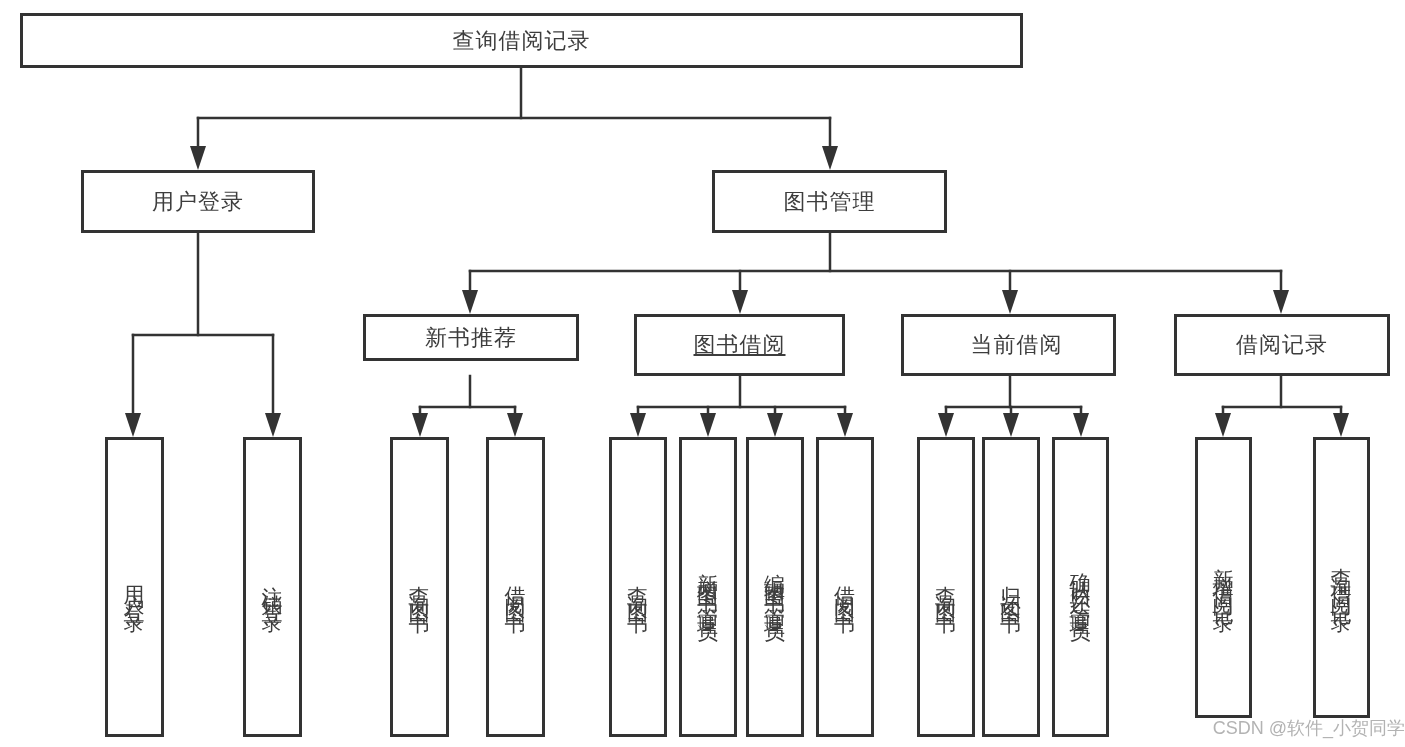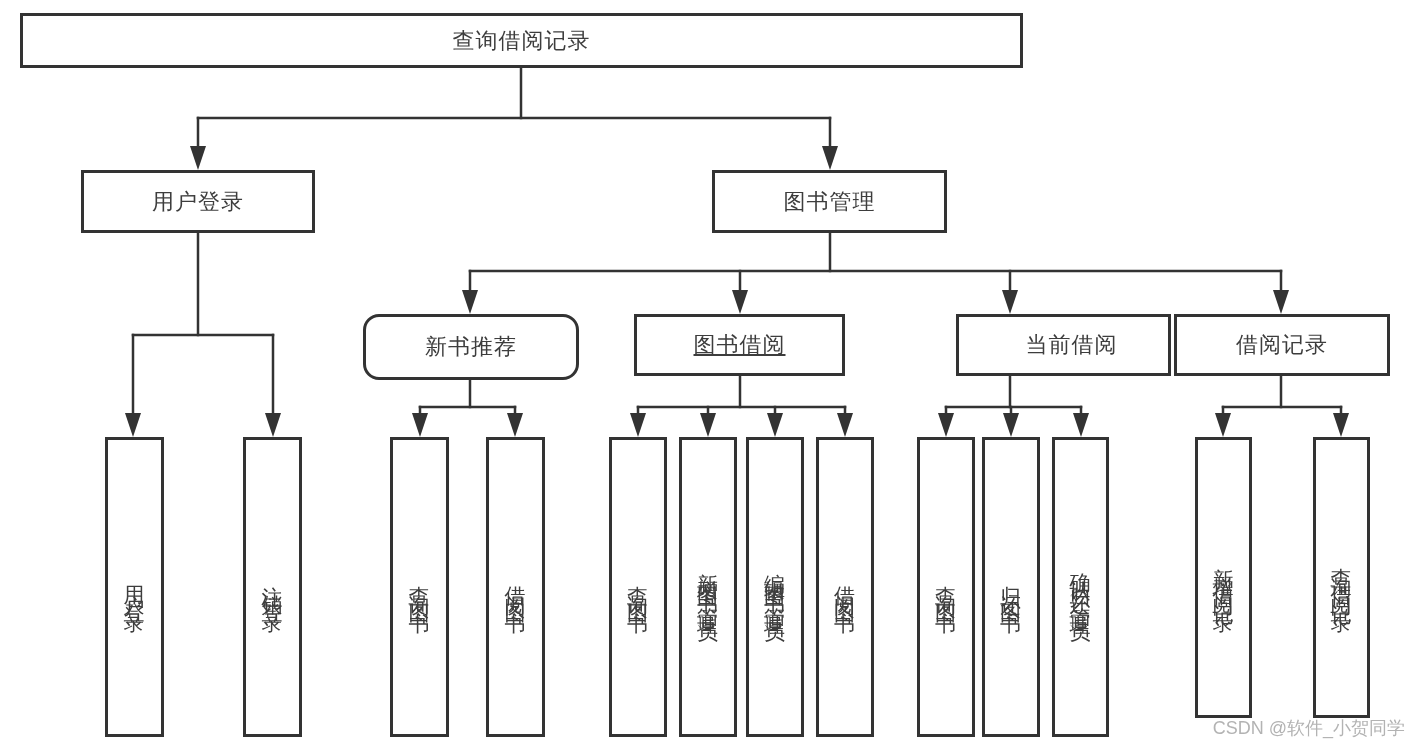--- a/index.html
+++ b/index.html
@@ -139,27 +139,27 @@
     <span>查询借阅记录</span>
   </div>
 
   <div class="hbox" style="left:81px; top:170px; width:234px; height:63px;">
     <span>用户登录</span>
   </div>
   <div class="hbox" style="left:712px; top:170px; width:235px; height:63px;font-family:Liberation Serif, serif;">
     <span>图书管理</span>
   </div>
 
-  <div class="hbox" style="left:363px; top:314px; width:216px; height:66px;border-radius:16px;">
+  <div class="hbox" style="left:363px; top:314px; width:216px; height:47px;">
     <span>新书推荐</span>
   </div>
   <div class="hbox" style="left:634px; top:314px; width:211px; height:62px;text-decoration:underline;">
     <span>图书借阅</span>
   </div>
-  <div class="hbox" style="left:956px; top:314px; width:215px; height:62px;padding-left:16px;">
+  <div class="hbox" style="left:901px; top:314px; width:215px; height:62px;padding-left:16px;">
     <span>当前借阅</span>
   </div>
   <div class="hbox" style="left:1174px; top:314px; width:216px; height:62px;">
     <span>借阅记录</span>
   </div>
 
   <div class="vbox" style="left:105px; top:437px; width:59px; height:300px;">
     <span class="vlabel">用户登录</span>
   </div>
   <div class="vbox" style="left:243px; top:437px; width:59px; height:300px;">

